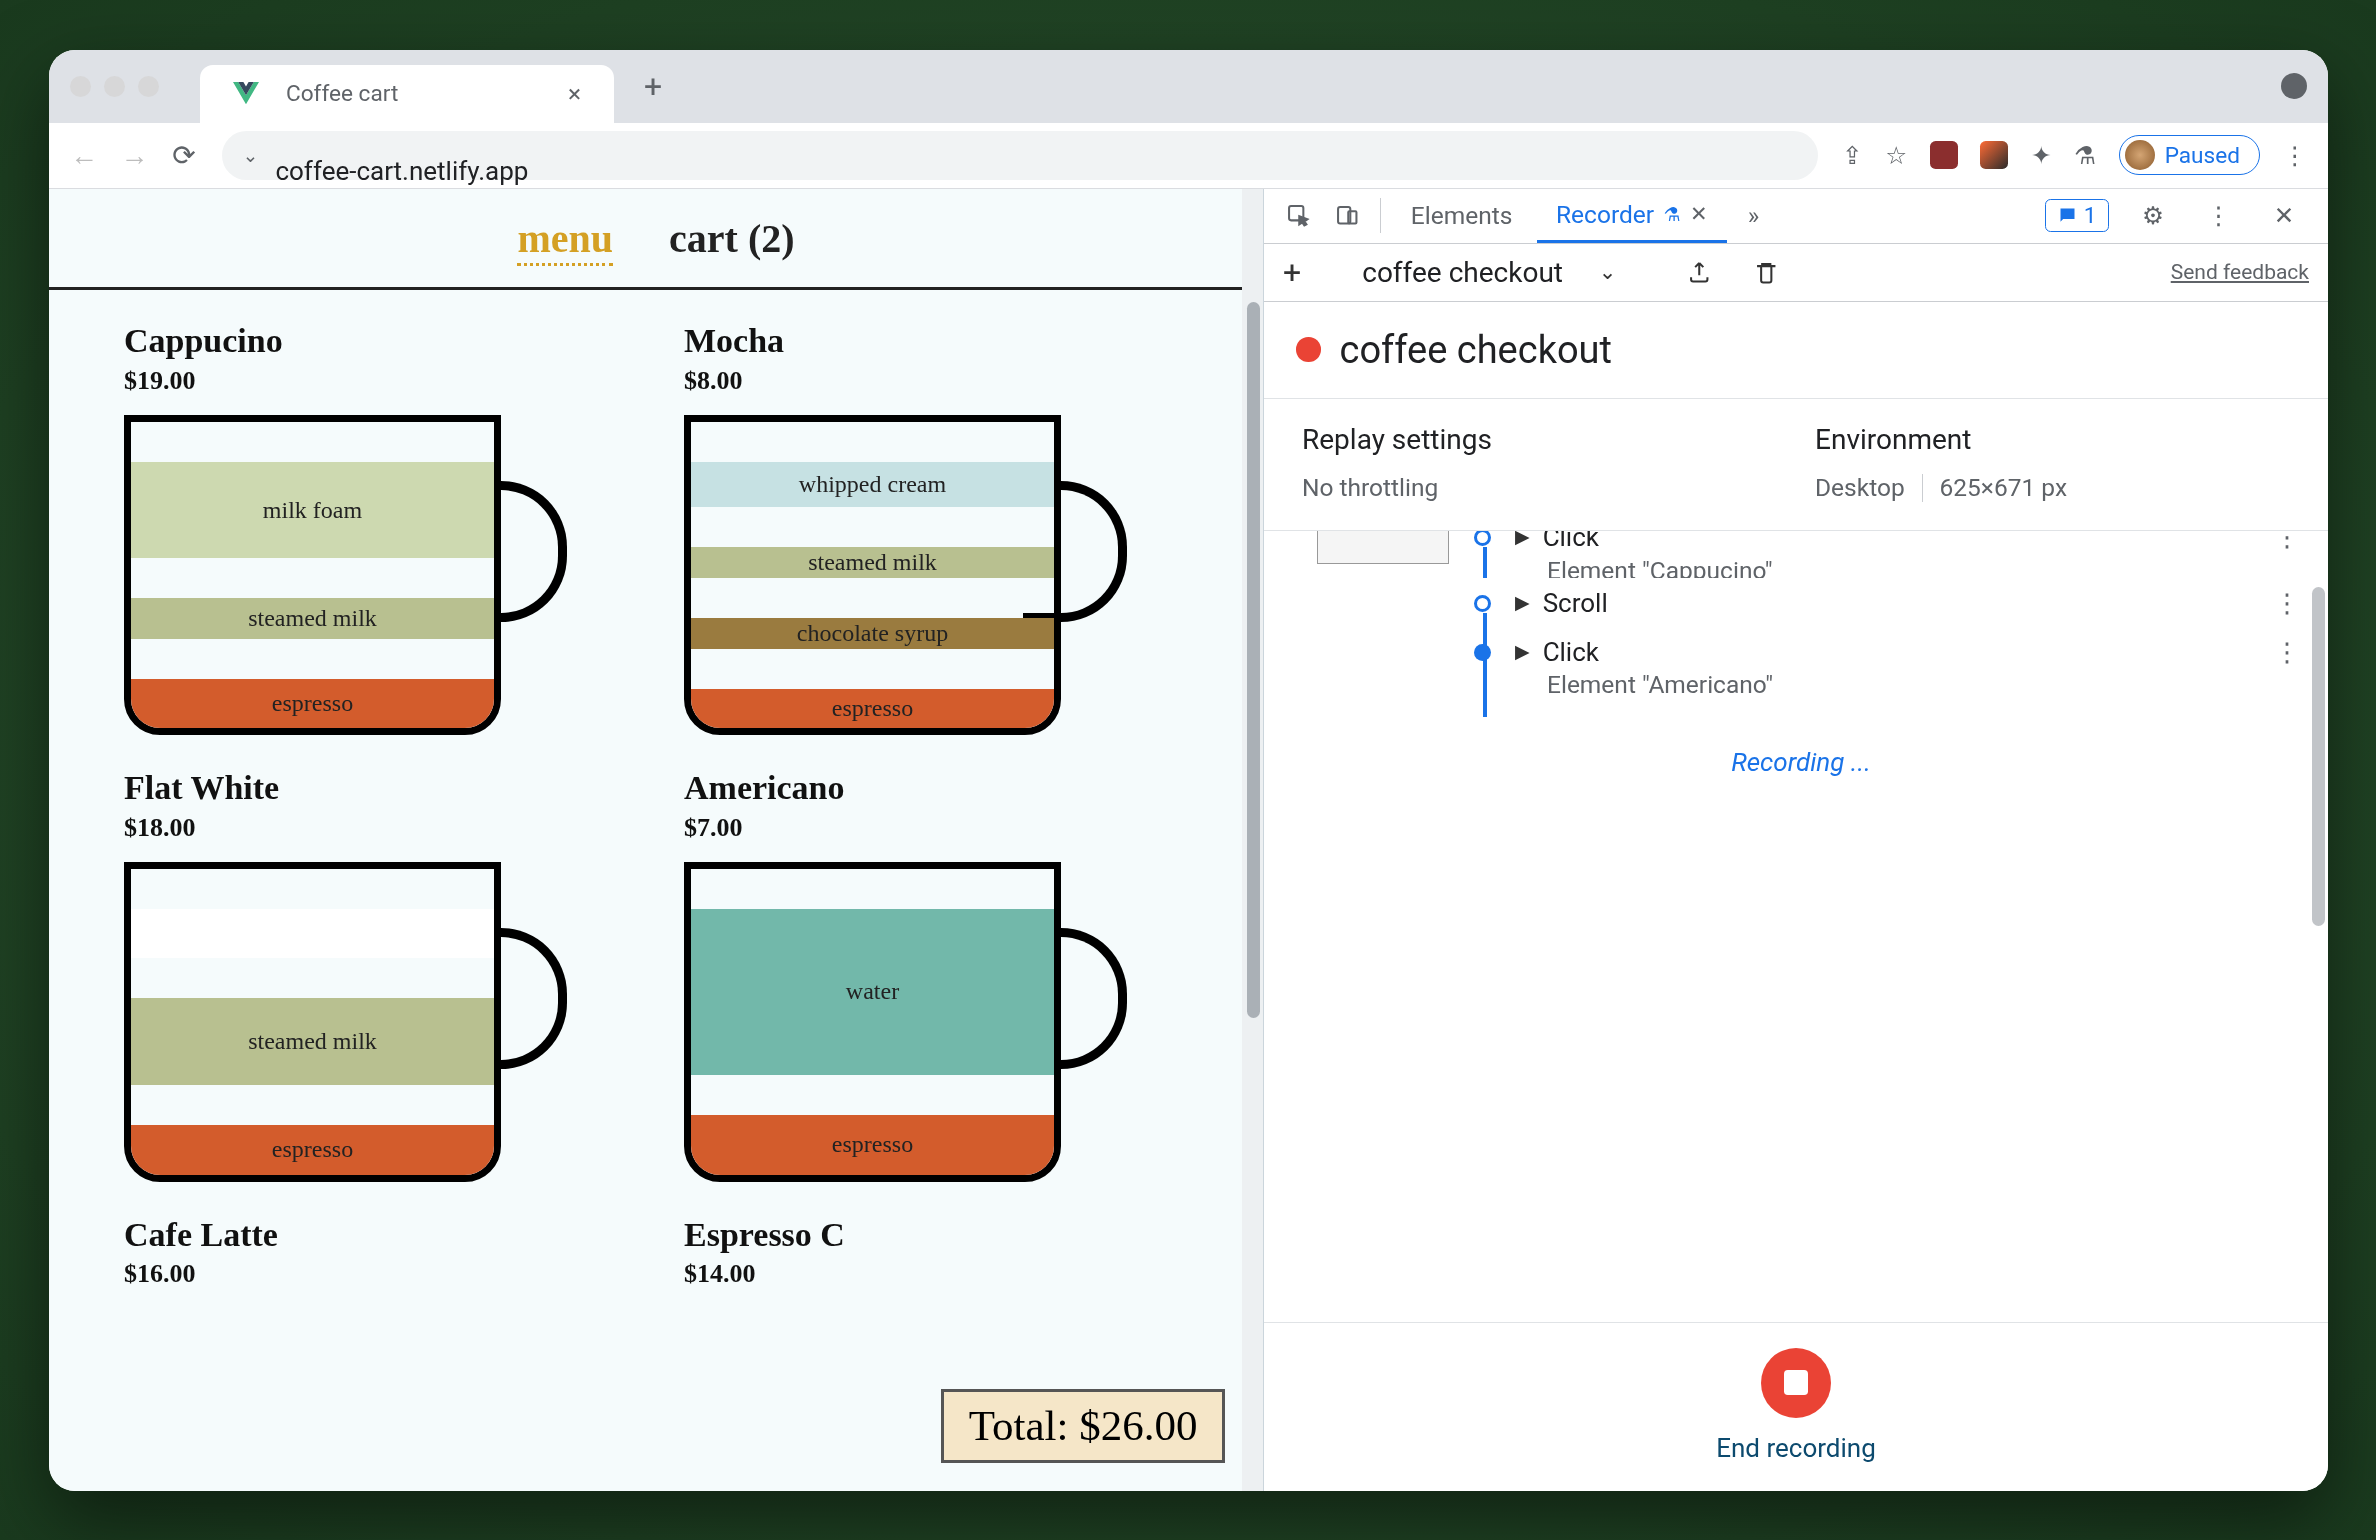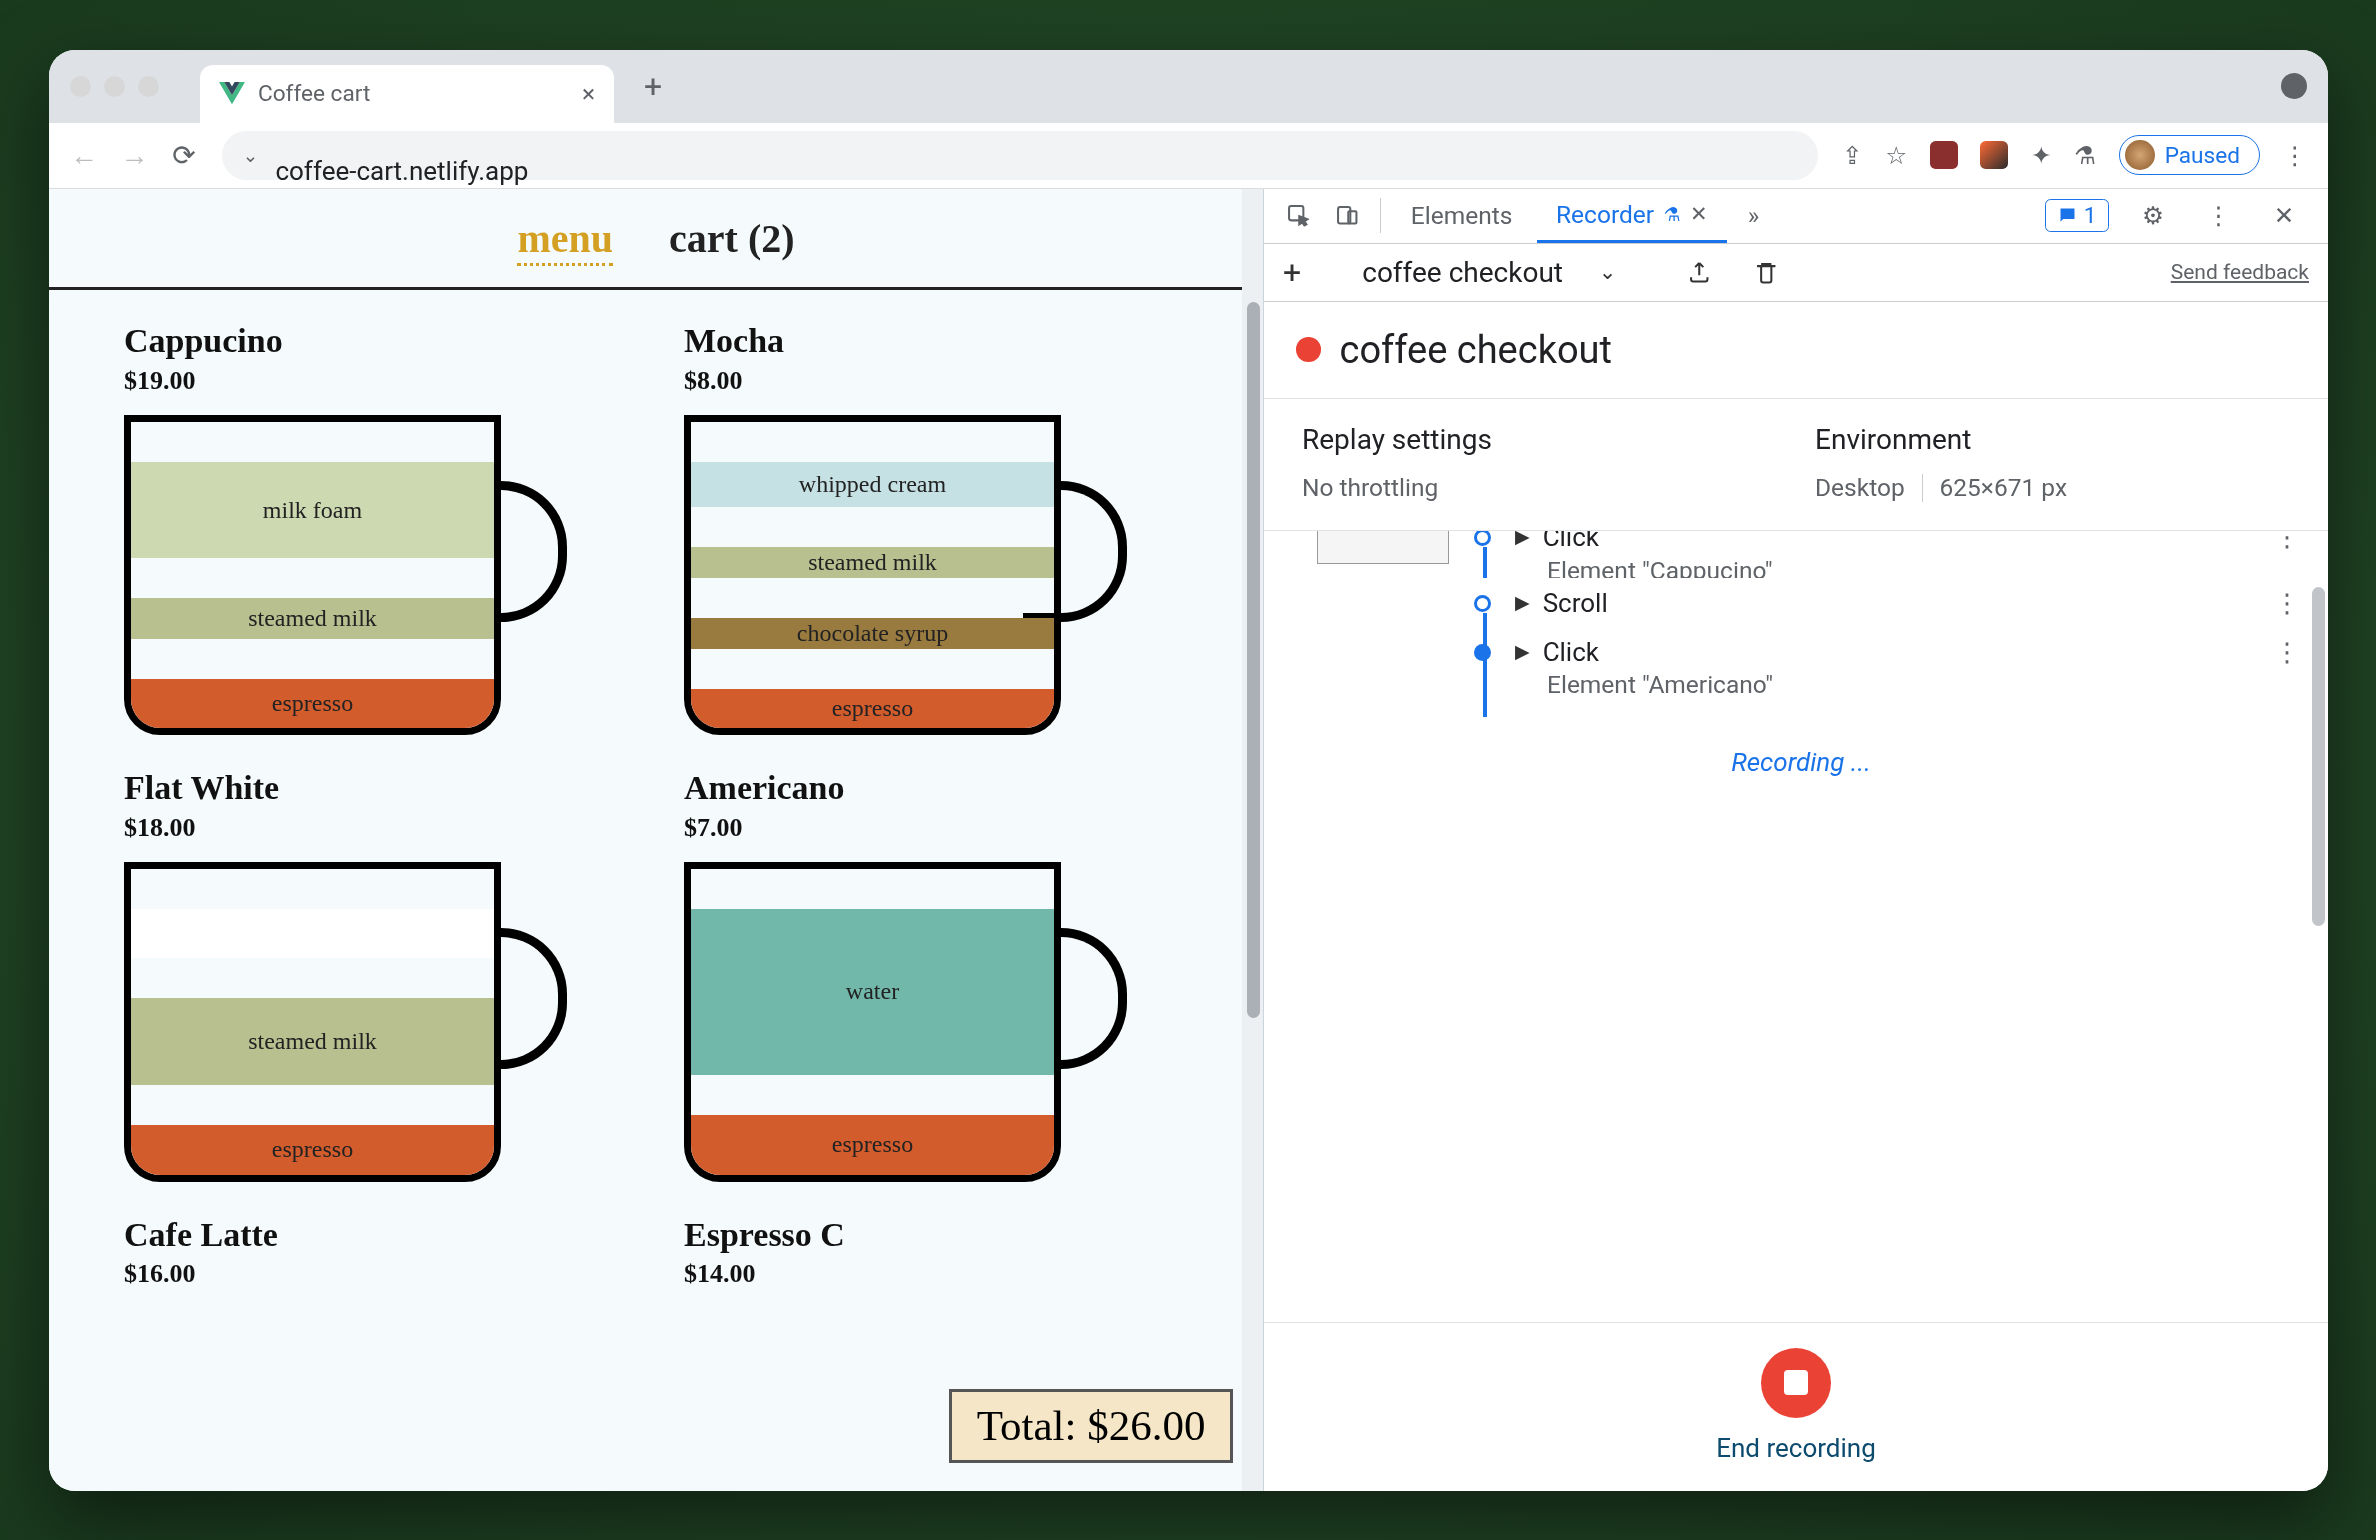--- a/index.html
+++ b/index.html
@@ -3,21 +3,21 @@
 <meta charset="utf-8">
 <style>
   * { box-sizing: border-box; margin: 0; padding: 0; }
   html, body { width: 2377px; height: 1540px; background: #f2fdf7; font-family: -apple-system, BlinkMacSystemFont, "Segoe UI", Roboto, sans-serif; }
   .viewport { width: 2377px; height: 1540px; display: flex; align-items: center; justify-content: center; background: radial-gradient(ellipse at center, #2c5530 0%, #1a3a1e 100%); }
   .window { width: 2279px; height: 1441px; background: #fff; border-radius: 26px; overflow: hidden; box-shadow: 0 28px 75px rgba(0,0,0,.5); display: flex; flex-direction: column; }
   
   .titlebar { height: 73px; background: #dee1e6; display: flex; align-items: center; padding: 0 21px; gap: 13px; }
   .traffic { display: flex; gap: 13px; margin-right: 28px; }
   .traffic span { width: 21px; height: 21px; border-radius: 50%; background: #d7d7d8; }
-  .tab { background: #fff; border-radius: 13px 13px 0 0; height: 58px; display: flex; align-items: center; padding: 0 19px; gap: 13px; min-width: 414px; position: relative; top: 7.5px; }
+  .tab { background: #fff; border-radius: 13px 13px 0 0; height: 58px; display: flex; align-items: center; padding: 0 33px; gap: 27px; min-width: 414px; position: relative; top: 7.5px; }
   .vue-logo { width: 26px; height: 22.6px; display: inline-block; }
   .tab-title { font-size: 22.6px; color: #5f6368; }
   .tab-close { font-size: 24.5px; color: #5f6368; margin-left: auto; }
   .new-tab { font-size: 32px; color: #5f6368; margin-left: 17px; }
   .incog { width: 26px; height: 26px; border-radius: 50%; background: #5f6368; margin-left: auto; }
   
   .urlbar { height: 66px; background: #fff; border-bottom: 0.9px solid #dadce0; display: flex; align-items: center; padding: 0 21px; gap: 24.5px; }
   .nav-icon { width: 26px; color: #5f6368; font-size: 28px; text-align: center; }
   .nav-icon.disabled { color: #bdbdbd; }
   .omnibox { flex: 1; background: #f1f3f4; border-radius: 32px; height: 49px; display: flex; align-items: center; padding: 0 21px; gap: 17px; }
@@ -39,21 +39,21 @@
   .page-nav a { font-size: 40px; font-weight: 700; text-decoration: none; }
   .nav-menu { color: #d4a024; border-bottom: 3.8px dotted #d4a024; padding-bottom: 1.9px; }
   .nav-cart { color: #222; }
   .products { padding: 32px 75px; display: grid; grid-template-columns: 1fr 1fr; gap: 34px 56px; font-family: Georgia, serif; }
   .product h3 { font-size: 34px; color: #111; margin-bottom: 5.6px; }
   .product .price { font-size: 26px; font-weight: 700; color: #111; }
   .mug { width: 452px; height: 320px; position: relative; margin-top: 19px; }
   .cup { position: absolute; left: 0; top: 0; width: 377px; height: 320px; border: 7.5px solid #000; border-radius: 0 0 36px 36px; overflow: hidden; display: flex; flex-direction: column-reverse; }
   .handle { position: absolute; right: 9.4px; top: 66px; width: 104px; height: 141px; border: 9.4px solid #000; border-left: none; border-radius: 0 66px 66px 0; }
   .layer { display: flex; align-items: center; justify-content: center; font-size: 24px; color: #222; margin-top: 40px; }
-  .total-box { position: absolute; right: 30px; bottom: 28px; background: #f5e6c8; border: 3.8px solid #555; padding: 9.4px 24.5px; font-family: Georgia, serif; font-size: 43px; }
+  .total-box { position: absolute; right: 38px; bottom: 28px; background: #f5e6c8; border: 3.8px solid #555; padding: 9.4px 24.5px; font-family: Georgia, serif; font-size: 43px; }
   .page-scrollbar { position: absolute; right: 0; top: 0; width: 21px; height: 100%; background: #edf0f2; }
   .page-scrollbar .thumb { position: absolute; right: 2.8px; top: 113px; width: 13px; height: 716px; background: #aab0b6; border-radius: 7.5px; }
   
   .dt-tabs { height: 55px; border-bottom: 0.9px solid #cacdd1; display: flex; align-items: stretch; padding: 0 13px; gap: 5.6px; }
   .dt-tab-icon { width: 43px; display: flex; align-items: center; justify-content: center; color: #5f6368; font-size: 24.5px; }
   .dt-sep { width: 0.9px; background: #cacdd1; margin: 9.4px 5.6px; }
   .dt-tab { display: flex; align-items: center; padding: 0 19px; font-size: 24.5px; color: #5f6368; gap: 9.4px; }
   .dt-tab.active { color: #1a73e8; border-bottom: 3.8px solid #1a73e8; }
   .dt-tab .flask { font-size: 19px; }
   .dt-tab .x { font-size: 21px; color: #5f6368; }

